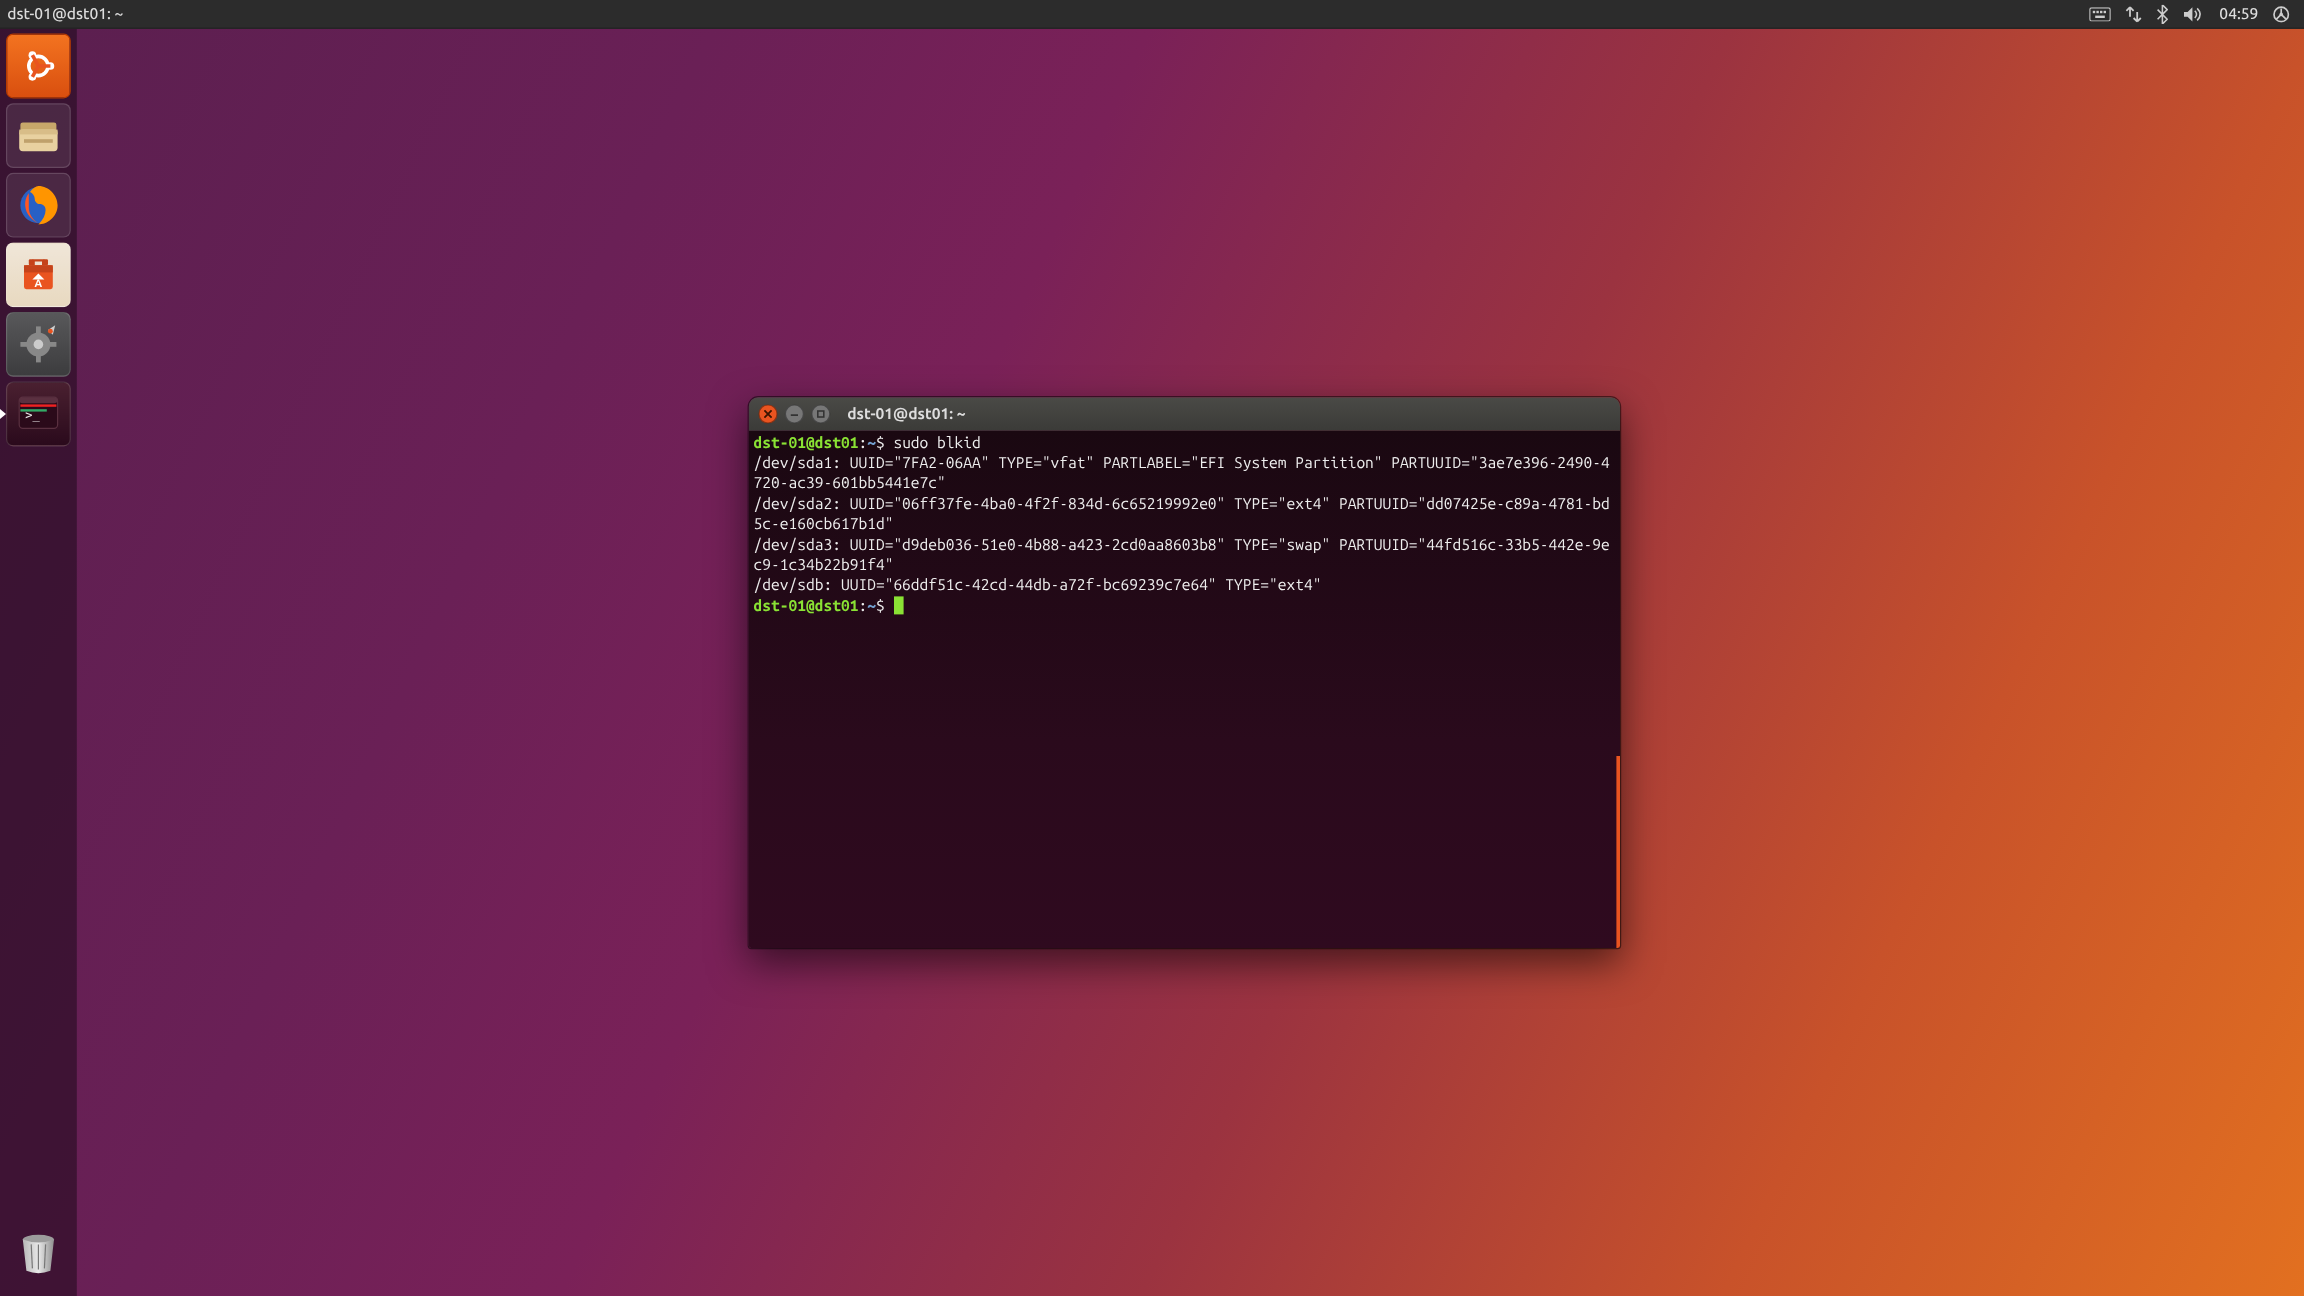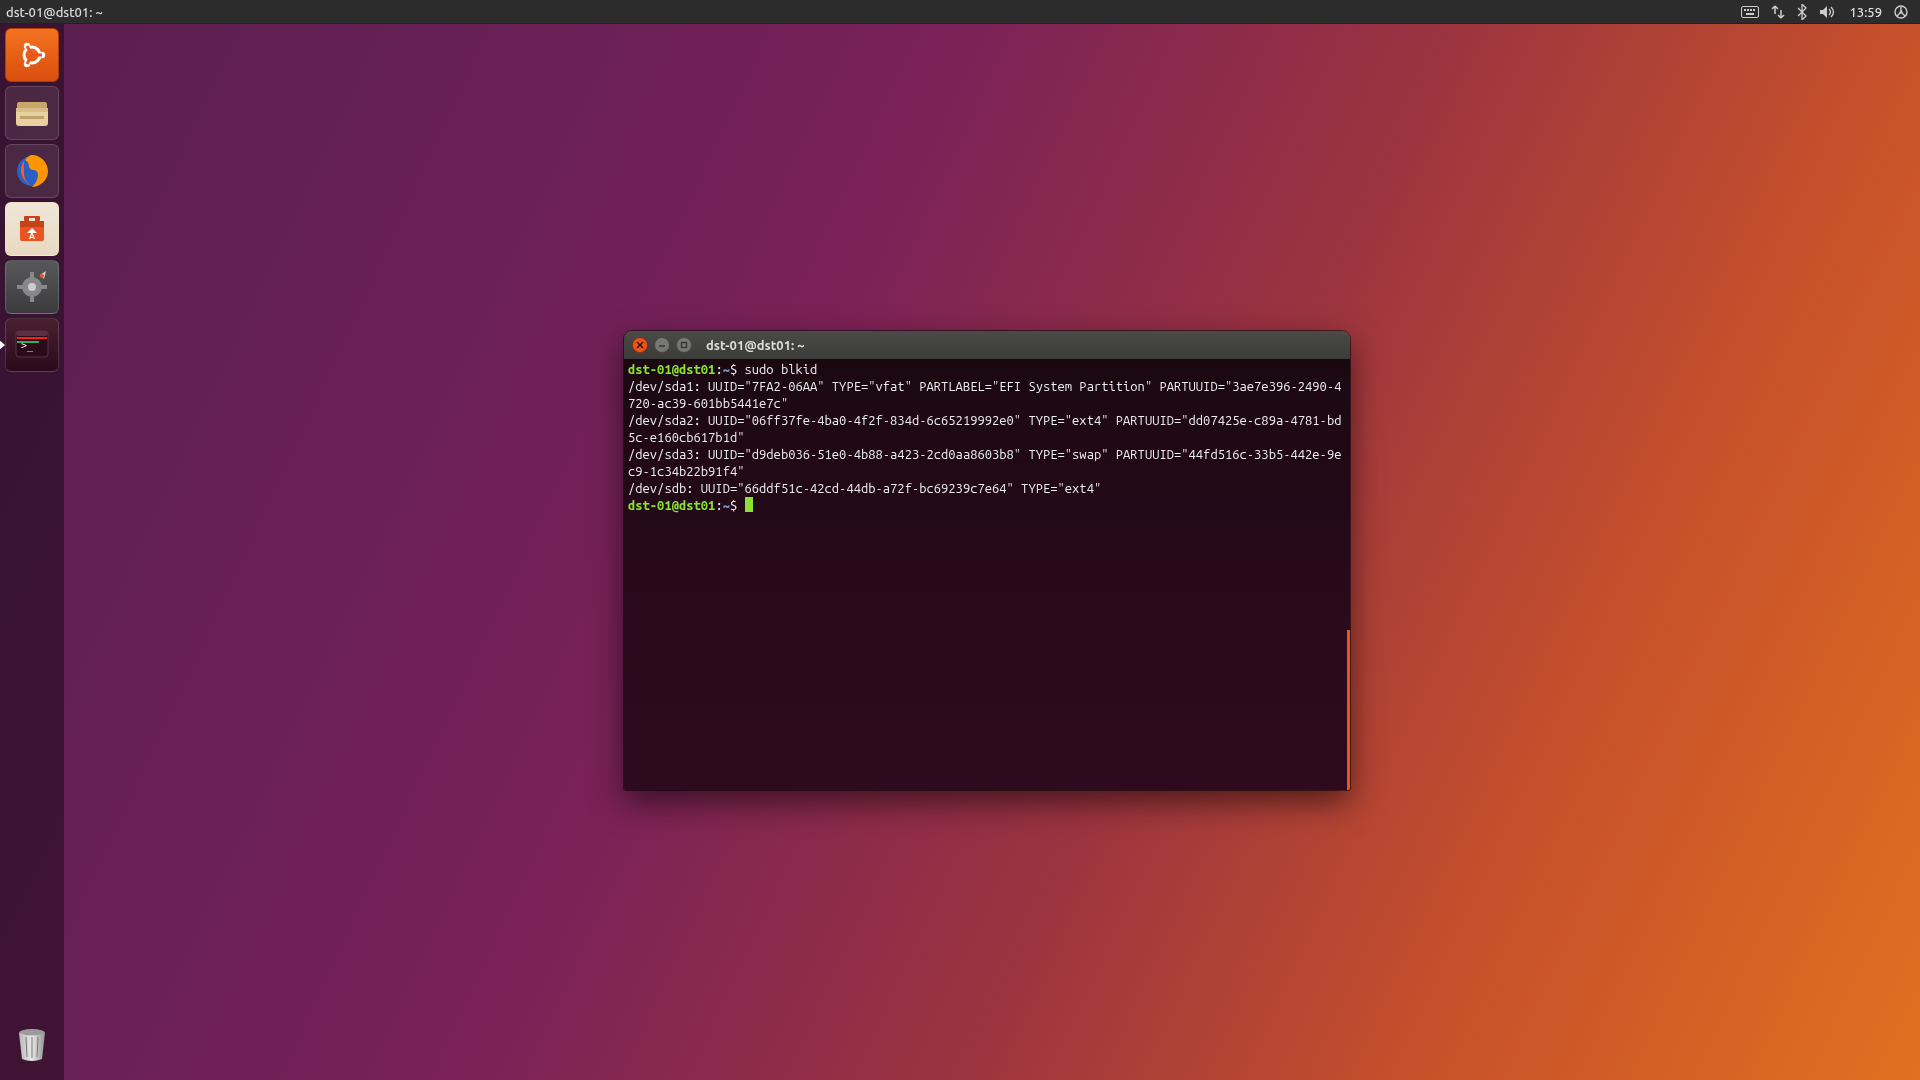--- a/index.html
+++ b/index.html
@@ -183,21 +183,21 @@
         <path d="M5 0 L5 16 L9 12 L1 4 M5 0 L9 4 L1 12" stroke="#ccc" stroke-width="1.3" fill="none" stroke-linejoin="round"></path>
       </svg>
   </div>
   <div class="indicator">
     <svg width="18" height="14" viewBox="0 0 18 14">
         <path d="M1 5 H4 L8 1 V13 L4 9 H1 Z" fill="#ccc"></path>
         <path d="M10 4 Q13 7 10 10" stroke="#ccc" fill="none" stroke-width="1.3"></path>
         <path d="M12 2 Q17 7 12 12" stroke="#ccc" fill="none" stroke-width="1.3"></path>
       </svg>
   </div>
-  <div class="indicator clock">13:59</div>
+  <div class="indicator clock">04:59</div>
   <div class="indicator">
     <svg width="14" height="14" viewBox="0 0 14 14">
         <circle cx="7" cy="7" r="6" fill="none" stroke="#ccc" stroke-width="1.4"></circle>
         <path d="M7 7 L7 2 M7 7 L11 11 M7 7 L3 11" stroke="#ccc" stroke-width="1.4" transform="rotate(0 7 7)"></path>
         <circle cx="7" cy="7" r="1.5" fill="#ccc"></circle>
       </svg>
   </div>
 </div>
 
 <div class="launcher">

